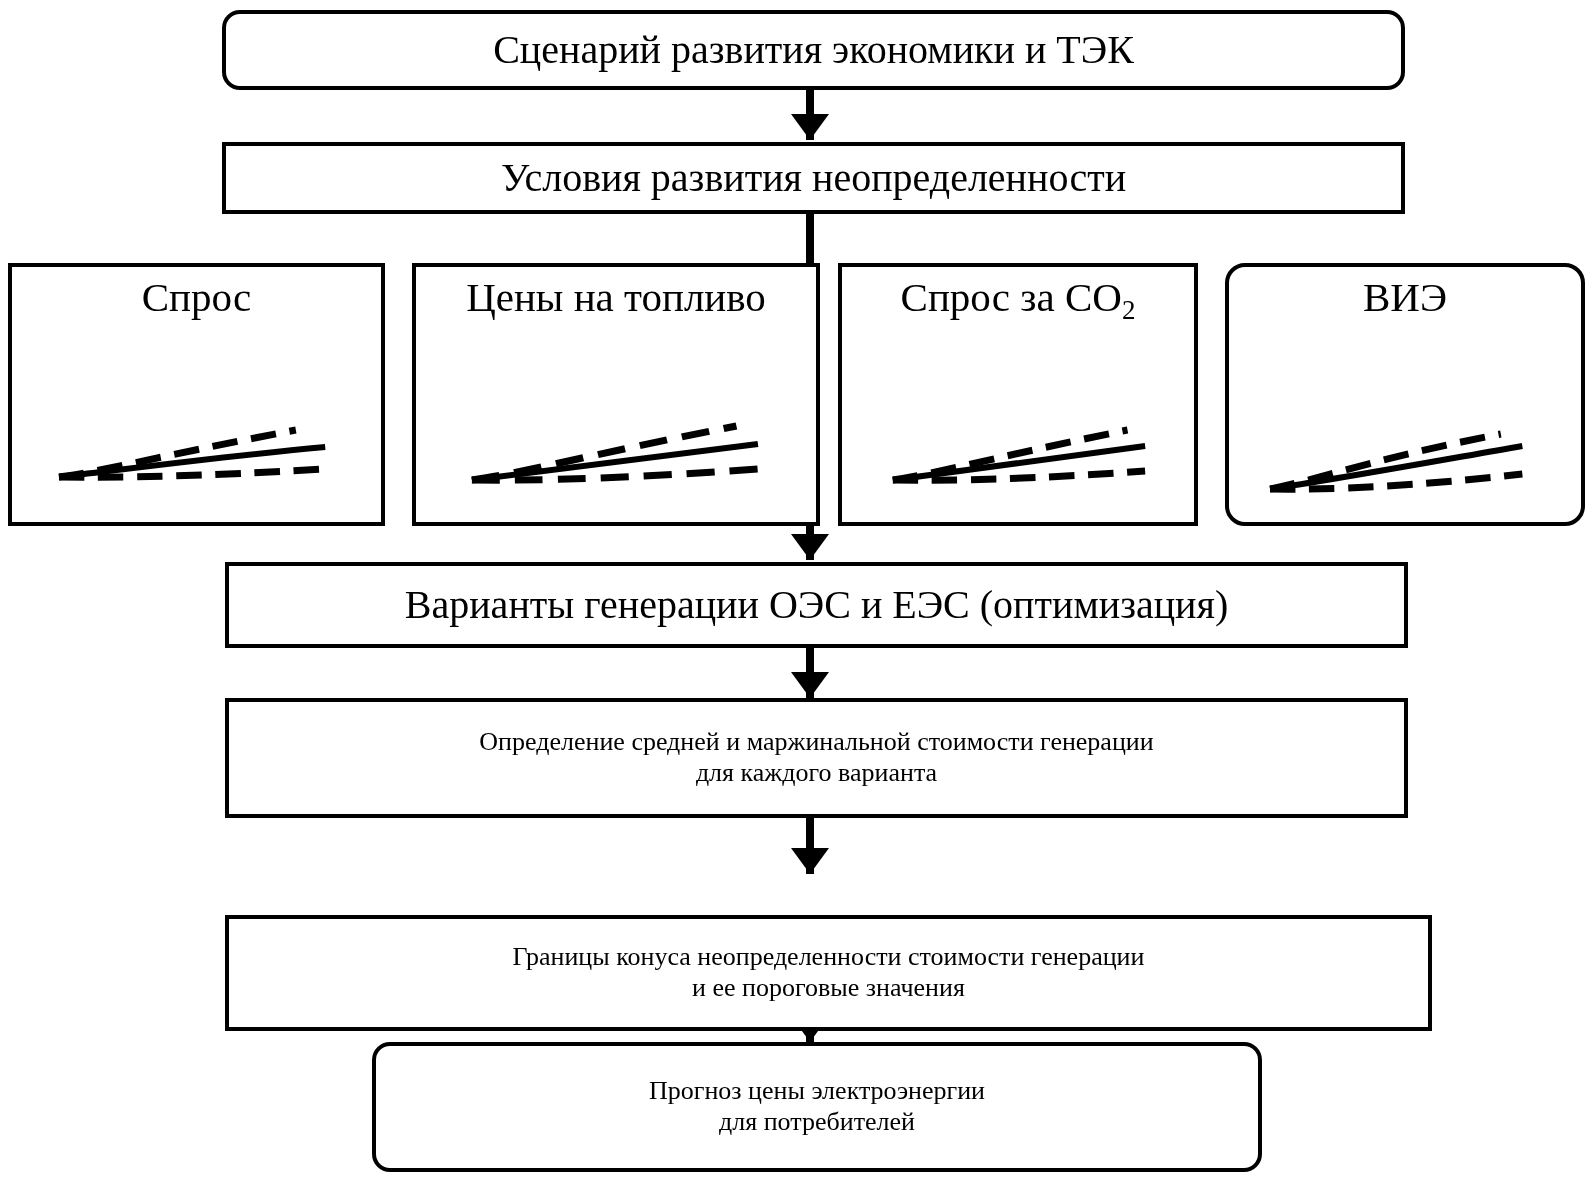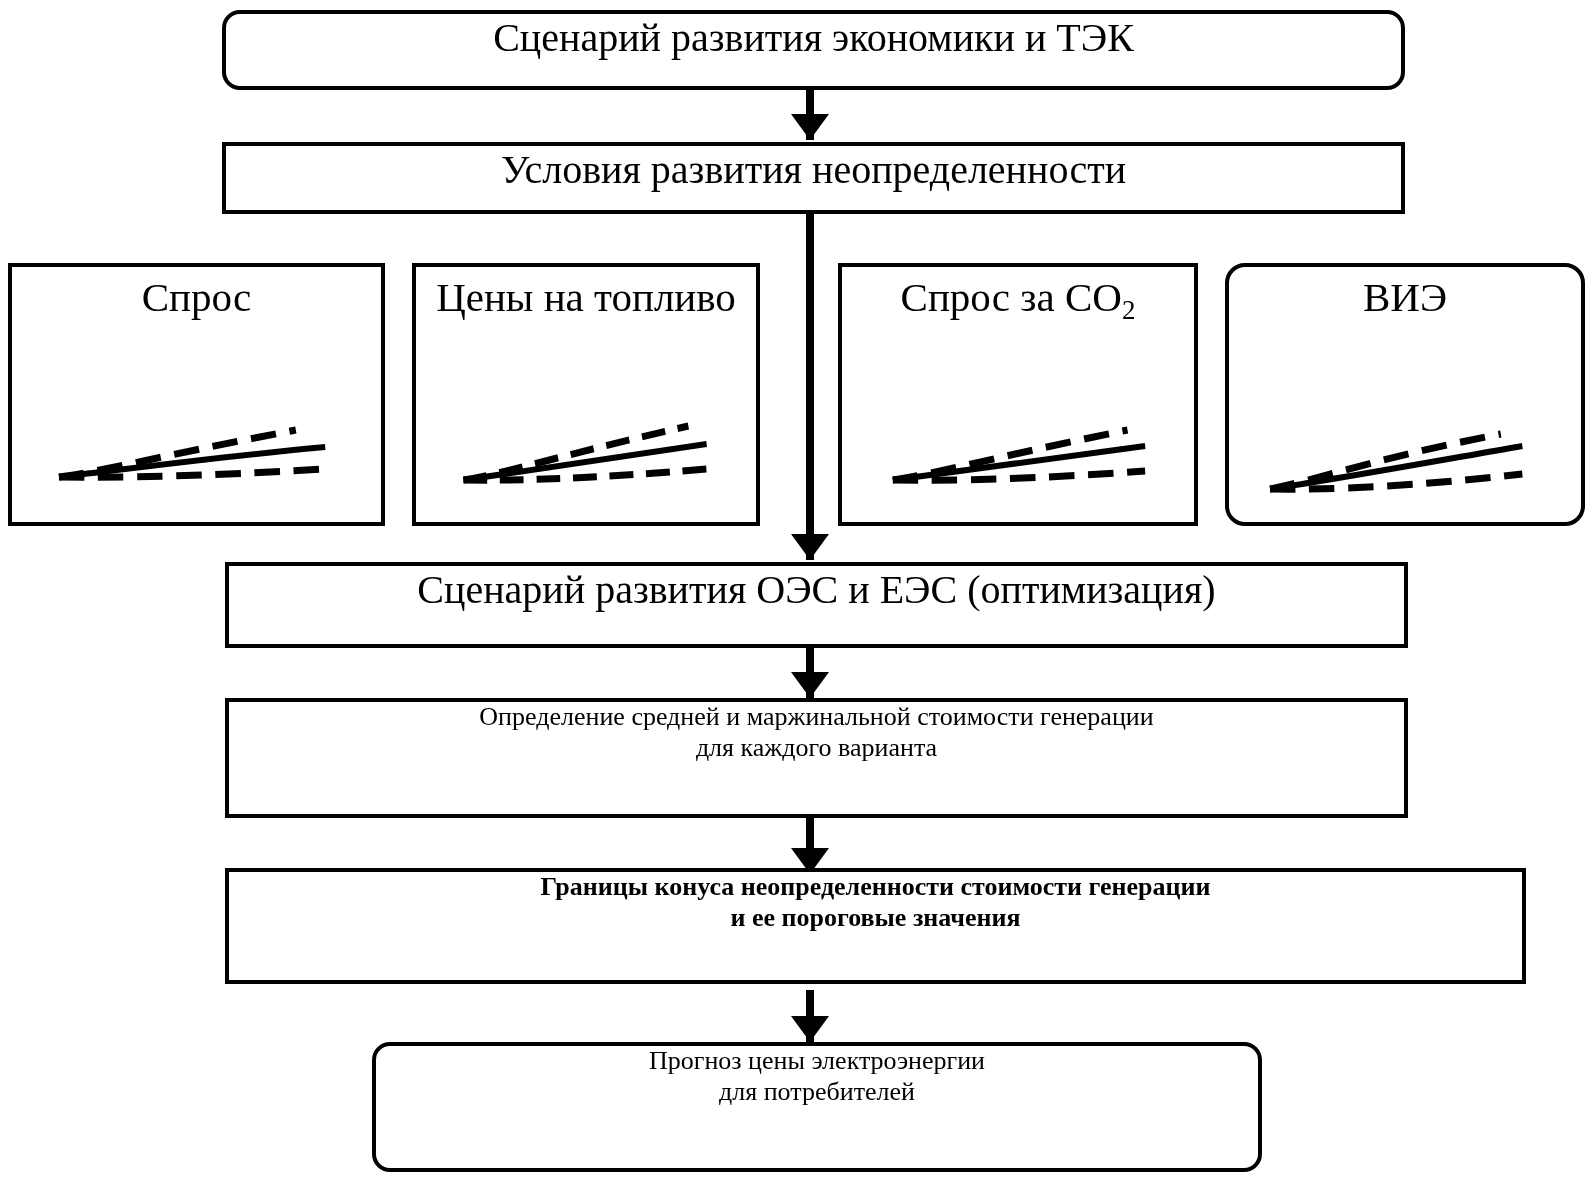--- a/index.html
+++ b/index.html
@@ -17,20 +17,21 @@
     height: 1180px;
     background: #ffffff;
     overflow: hidden;
   }
   .box {
     position: absolute;
     box-sizing: border-box;
     border: 4px solid #000000;
     background: #ffffff;
     display: flex;
+    align-items: center;
     justify-content: center;
     text-align: center;
     line-height: 1.18;
     z-index: 3;
   }
   .box.rounded {
     border-radius: 18px;
   }
   .box .txt {
     display: block;
@@ -117,21 +118,21 @@
 
   <div class="chartbox" style="left:8px; top:263px; width:377px; height:263px;">
     <div class="cap">Спрос</div>
     <svg viewBox="0 0 377 130" preserveAspectRatio="none">
       <path d="M48 93 C 90 88, 150 72, 290 46" fill="none" stroke="#000" stroke-width="7" stroke-dasharray="26 14"></path>
       <path d="M48 93 C 110 86, 200 74, 320 63" fill="none" stroke="#000" stroke-width="6"></path>
       <path d="M48 93 C 110 94, 200 92, 320 85" fill="none" stroke="#000" stroke-width="7" stroke-dasharray="26 14"></path>
     </svg>
   </div>
 
-  <div class="chartbox" style="left:412px; top:263px; width:348px; height:263px;padding-left:46px;">
+  <div class="chartbox" style="left:412px; top:263px; width:408px; height:263px;padding-left:46px;">
     <div class="cap">Цены на топливо</div>
     <svg viewBox="0 0 372 130" preserveAspectRatio="none">
       <path d="M52 96 C 95 90, 155 72, 298 42" fill="none" stroke="#000" stroke-width="7" stroke-dasharray="26 14"></path>
       <path d="M52 96 C 112 88, 205 76, 318 60" fill="none" stroke="#000" stroke-width="6"></path>
       <path d="M52 96 C 112 97, 205 94, 318 85" fill="none" stroke="#000" stroke-width="7" stroke-dasharray="26 14"></path>
     </svg>
   </div>
 
   <div class="chartbox" style="left:838px; top:263px; width:360px; height:263px;">
     <div class="cap"><span>Спрос за CO</span><sub>2</sub></div>
@@ -145,29 +146,29 @@
   <div class="chartbox" style="left:1225px; top:263px; width:360px; height:263px;border-radius:20px;">
     <div class="cap">ВИЭ</div>
     <svg viewBox="0 0 360 130" preserveAspectRatio="none">
       <path d="M42 105 C 90 96, 150 74, 278 50" fill="none" stroke="#000" stroke-width="7" stroke-dasharray="26 14"></path>
       <path d="M42 105 C 105 96, 195 80, 300 62" fill="none" stroke="#000" stroke-width="6"></path>
       <path d="M42 105 C 105 106, 195 102, 300 90" fill="none" stroke="#000" stroke-width="7" stroke-dasharray="26 14"></path>
     </svg>
   </div>
 
   <div class="box" style="left:225px; top:562px; width:1183px; height:86px;">
-    <span class="txt t-lg">Сценарий развития ОЭС и ЕЭС (оптимизация)</span>
+    <span class="txt t-lg">Варианты генерации ОЭС и ЕЭС (оптимизация)</span>
   </div>
 
   <div class="box" style="left:225px; top:698px; width:1183px; height:120px;">
     <span class="txt t-md">Определение средней и маржинальной стоимости генерации
 для каждого варианта</span>
   </div>
 
-  <div class="box" style="left:225px; top:868px; width:1301px; height:116px;font-weight:bold;">
+  <div class="box" style="left:225px; top:915px; width:1207px; height:116px;">
     <span class="txt t-md">Границы конуса неопределенности стоимости генерации
 и ее пороговые значения</span>
   </div>
 
   <div class="box rounded" style="left:372px; top:1042px; width:890px; height:130px;">
     <span class="txt t-md">Прогноз цены электроэнергии
 для потребителей</span>
   </div>
 
 </div>

